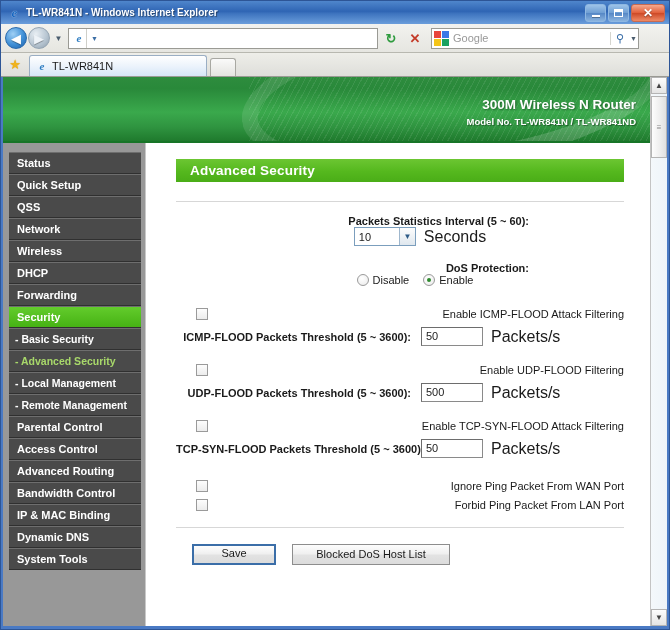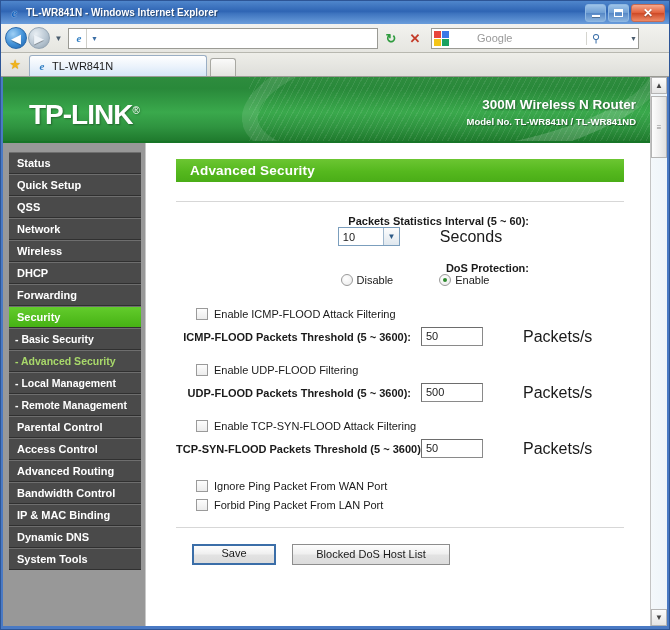--- a/index.html
+++ b/index.html
@@ -117,21 +117,21 @@
     width: 22px; height: 22px; margin-left: 2px;
     display: flex; align-items: center; justify-content: center;
     font-size: 13px; font-weight: bold;
     border: 1px solid transparent; border-radius: 3px;
   }
   #btn-refresh { color: #2e9b3e; }
   #btn-stop { color: #c33a27; }
   #searchbox {
     flex: 0 0 208px; height: 21px; margin-left: 5px;
     background: #fff; border: 1px solid #9a9a94;
-    display: flex; align-items: center; padding-left: 2px; gap: 24px;
+    display: flex; align-items: center; padding-left: 2px;
   }
   #g-icon {
     width: 15px; height: 15px; flex: 0 0 15px; position: relative;
   }
   #g-icon i { position: absolute; display: block; }
   .gq1 { left: 0; top: 0; width: 7px; height: 7px; background: #e8453c; }
   .gq2 { left: 8px; top: 0; width: 7px; height: 7px; background: #3b78e7; }
   .gq3 { left: 0; top: 8px; width: 7px; height: 7px; background: #f5c518; }
   .gq4 { left: 8px; top: 8px; width: 7px; height: 7px; background: #1aa260; }
   #search-ph { flex: 1 1 auto; font-size: 11px; color: #999; padding-left: 4px; }
@@ -273,21 +273,21 @@
   }
   .hr {
     height: 1px; background: #d7d7d7; margin: 19px 0 0 0;
   }
 
   .frow { display: flex; align-items: center; margin-top: 13px; flex-direction: column; }
   .flabel {
     font-size: 11px; font-weight: bold; color: #1a1a1a;
     text-align: right; white-space: nowrap;
   }
-  .fctl { display: flex; align-items: center; margin-left: 10px; gap: 32px; }
+  .fctl { display: flex; align-items: center; margin-left: 10px; }
 
   
   .sel {
     width: 62px; height: 19px;
     border: 1px solid #7b9ebd;
     background: #fff;
     display: flex; align-items: center;
     font-size: 11px; color: #222;
   }
   .sel .selval { flex: 1 1 auto; padding-left: 4px; }
@@ -317,21 +317,21 @@
     margin-right: 4px; position: relative;
   }
   .radio.on::after {
     content: ""; position: absolute; left: 3px; top: 3px;
     width: 4px; height: 4px; border-radius: 50%;
     background: #2f8a2f;
   }
   .rlabel { font-size: 11px; color: #1a1a1a; }
 
   
-  .cbrow { display: flex; align-items: center; margin-top: 14px; }
+  .cbrow { display: flex; align-items: center; margin-top: 14px; justify-content: space-between; }
   .cb {
     width: 12px; height: 12px;
     border: 1px solid #9a9a9a;
     background: linear-gradient(180deg,#fdfdfd 0%,#ececec 100%);
     margin-right: 6px; flex: 0 0 12px;
   }
   .cblabel { font-size: 11px; color: #1a1a1a; }
 
   .block { margin-top: 12px; }
   .thresh-row { display: flex; align-items: center; margin-top: 7px; }
@@ -443,23 +443,20 @@
       <div id="tab-label">TL-WR841N</div>
     </div>
     <div id="tab-new"></div>
   </div>
 
   <div id="viewport">
     <div id="page">
 
       <div id="banner">
         <div id="banner-swoosh"></div>
-        <div id="brand">
-          <span>TP-LINK</span><sup>®</sup>
-        </div>
         <div id="banner-right">
           <div id="model-line1">300M Wireless N Router</div>
           <div id="model-line2">Model No. TL-WR841N / TL-WR841ND</div>
         </div>
       </div>
 
       <div id="body-cols">
 
         <div id="sidebar">
           <div class="menu-item">Status</div>

